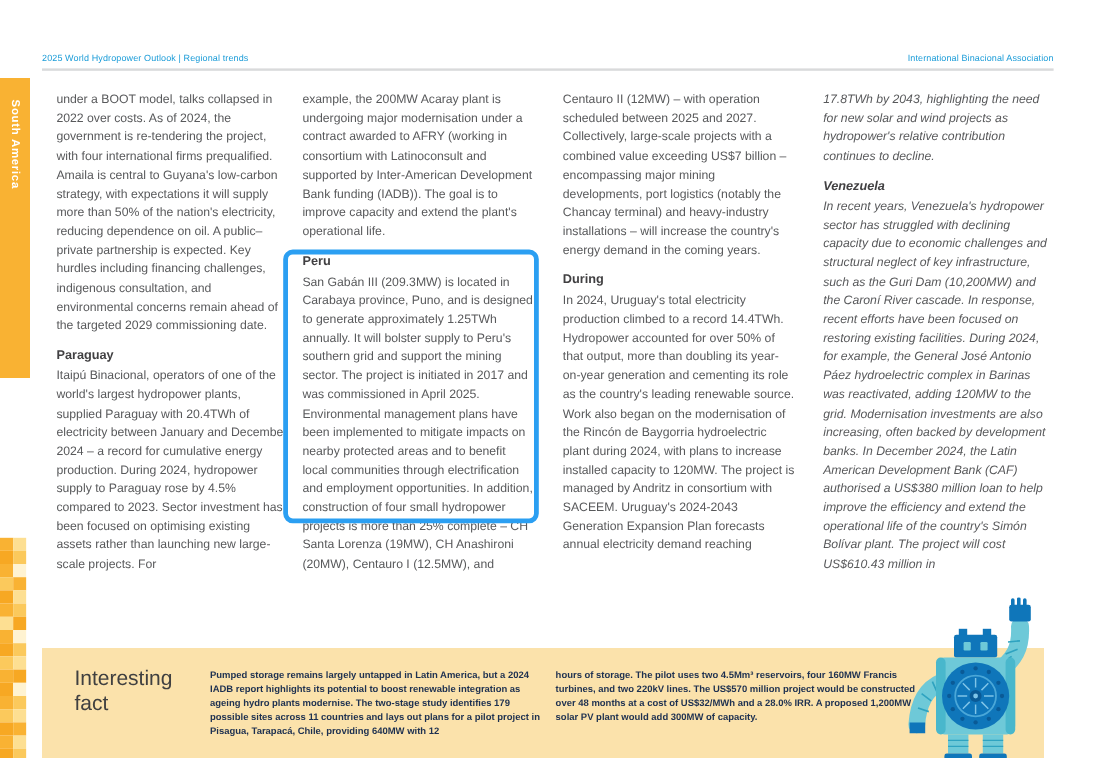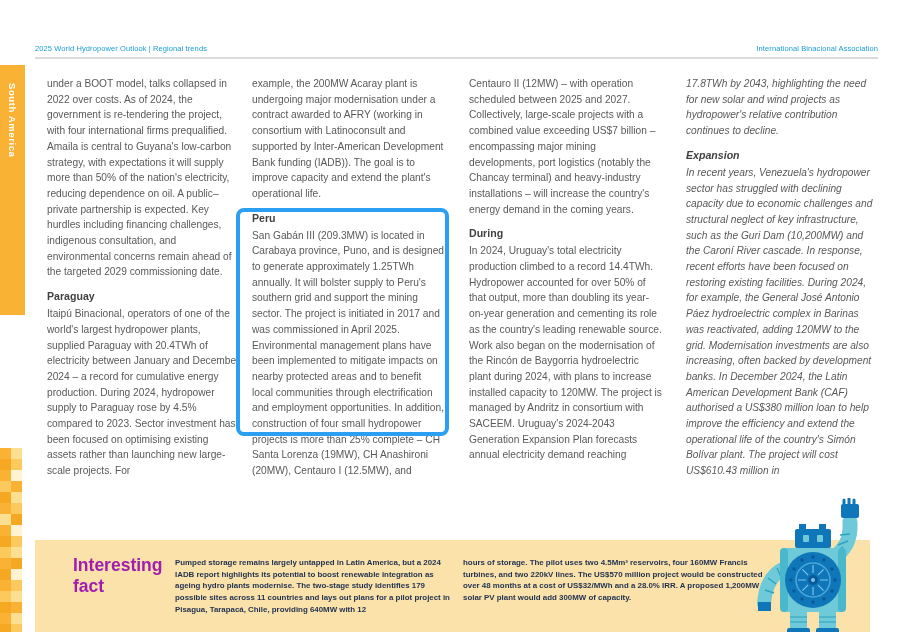--- a/index.html
+++ b/index.html
@@ -82,25 +82,25 @@
   }
   
   .fact-panel {
     position: absolute;
     left: 35px; top: 512px;
     width: 835px; height: 96px;
     background: #fbe2ab;
   }
   .fact-heading {
     position: absolute;
-    left: 38px; top: 15px;
+    left: 27px; top: 15px;
     width: 110px;
     font-size: 17.5px;
-    font-weight: bold;
-    color: #a21caf;
+    font-weight: normal;
+    color: #404040;
     line-height: 21px;
   }
   .fact-col {
     position: absolute;
     top: 17px;
     font-size: 7.9px;
     font-weight: bold;
     color: #1d3050;
     line-height: 11.7px;
   }
@@ -191,21 +191,21 @@
   </div>
 
   <div class="col" id="col3">
     <p>Centauro II (12MW) – with operation scheduled between 2025 and 2027. Collectively, large-scale projects with a combined value exceeding US$7 billion – encompassing major mining developments, port logistics (notably the Chancay terminal) and heavy-industry installations – will increase the country's energy demand in the coming years.</p>
     <h3>During</h3>
     <p>In 2024, Uruguay's total electricity production climbed to a record 14.4TWh. Hydropower accounted for over 50% of that output, more than doubling its year-on-year generation and cementing its role as the country's leading renewable source. Work also began on the modernisation of the Rincón de Baygorria hydroelectric plant during 2024, with plans to increase installed capacity to 120MW. The project is managed by Andritz in consortium with SACEEM. Uruguay's 2024-2043 Generation Expansion Plan forecasts annual electricity demand reaching</p>
   </div>
 
   <div class="col" id="col4">
     <p>17.8TWh by 2043, highlighting the need for new solar and wind projects as hydropower's relative contribution continues to decline.</p>
-    <h3>Expansion</h3>
+    <h3>Venezuela</h3>
     <p>In recent years, Venezuela's hydropower sector has struggled with declining capacity due to economic challenges and structural neglect of key infrastructure, such as the Guri Dam (10,200MW) and the Caroní River cascade. In response, recent efforts have been focused on restoring existing facilities. During 2024, for example, the General José Antonio Páez hydroelectric complex in Barinas was reactivated, adding 120MW to the grid. Modernisation investments are also increasing, often backed by development banks. In December 2024, the Latin American Development Bank (CAF) authorised a US$380 million loan to help improve the efficiency and extend the operational life of the country's Simón Bolívar plant. The project will cost US$610.43 million in</p>
   </div>
 
   <div class="highlight-box"></div>
 
   <div class="fact-panel">
     <div class="fact-heading">Interesting fact</div>
     <div class="fact-col" id="fact-col1">Pumped storage remains largely untapped in Latin America, but a 2024 IADB report highlights its potential to boost renewable integration as ageing hydro plants modernise. The two-stage study identifies 179 possible sites across 11 countries and lays out plans for a pilot project in Pisagua, Tarapacá, Chile, providing 640MW with 12</div>
     <div class="fact-col" id="fact-col2">hours of storage. The pilot uses two 4.5Mm³ reservoirs, four 160MW Francis turbines, and two 220kV lines. The US$570 million project would be constructed over 48 months at a cost of US$32/MWh and a 28.0% IRR. A proposed 1,200MW solar PV plant would add 300MW of capacity.</div>
   </div>

